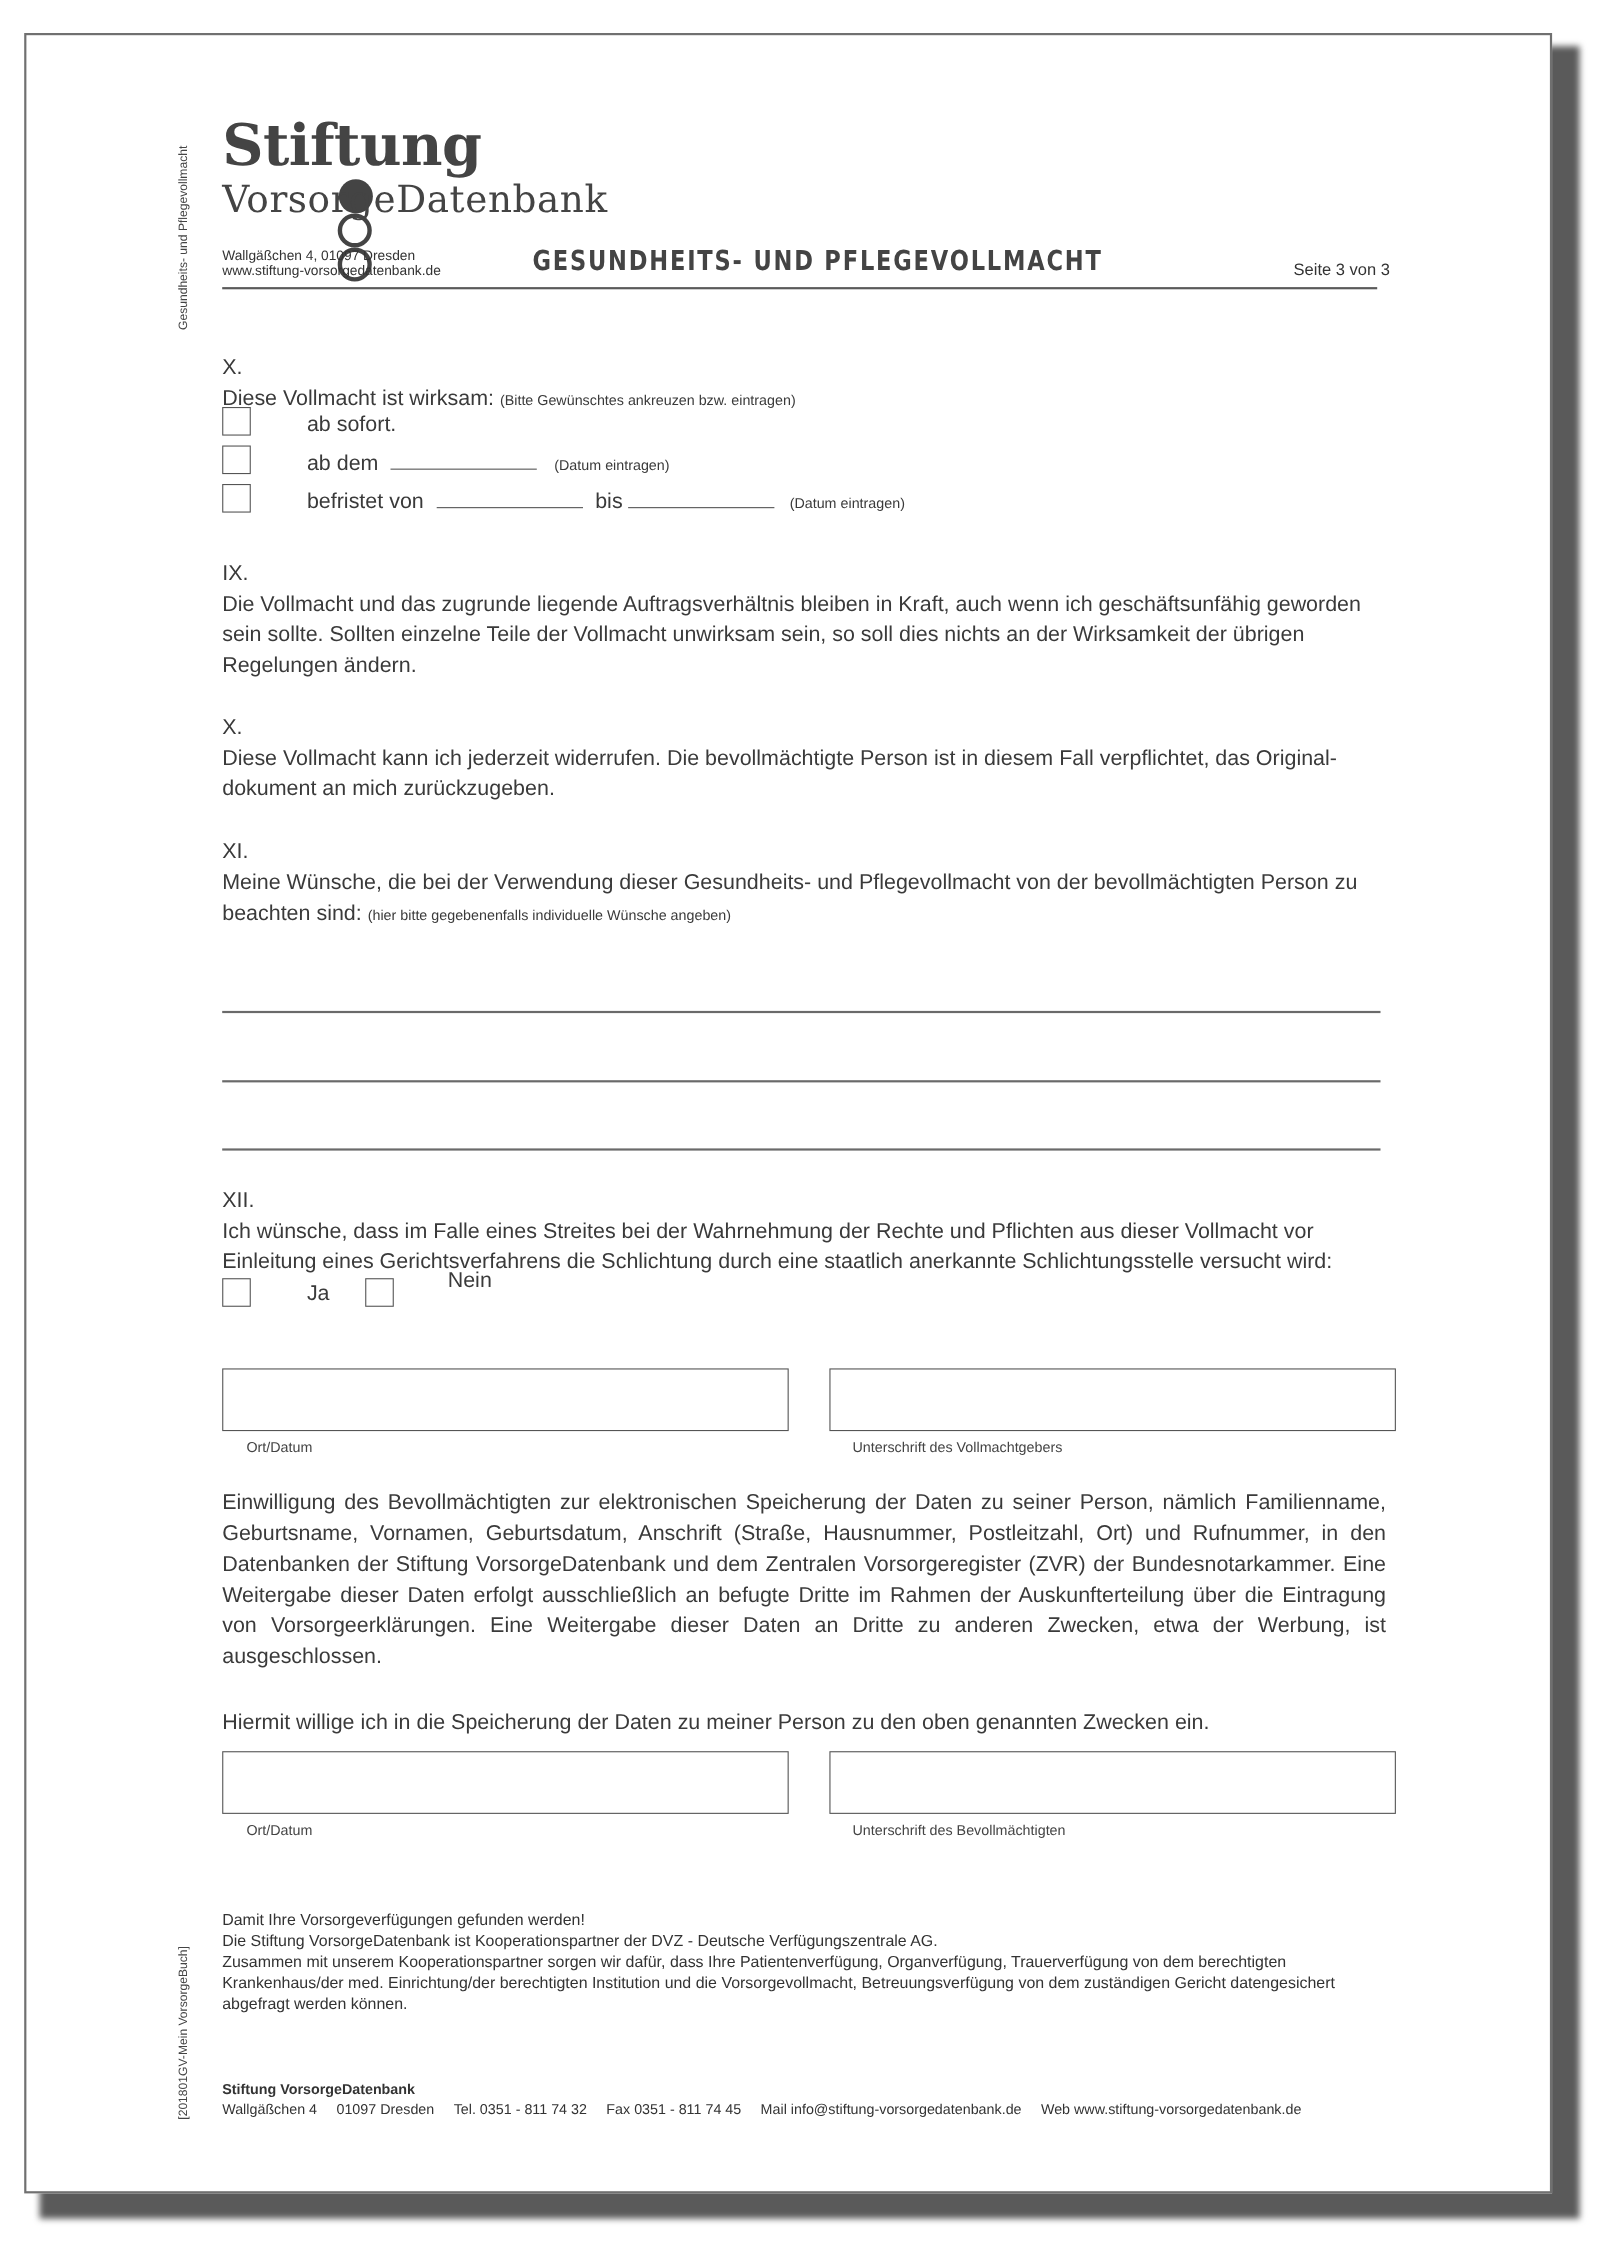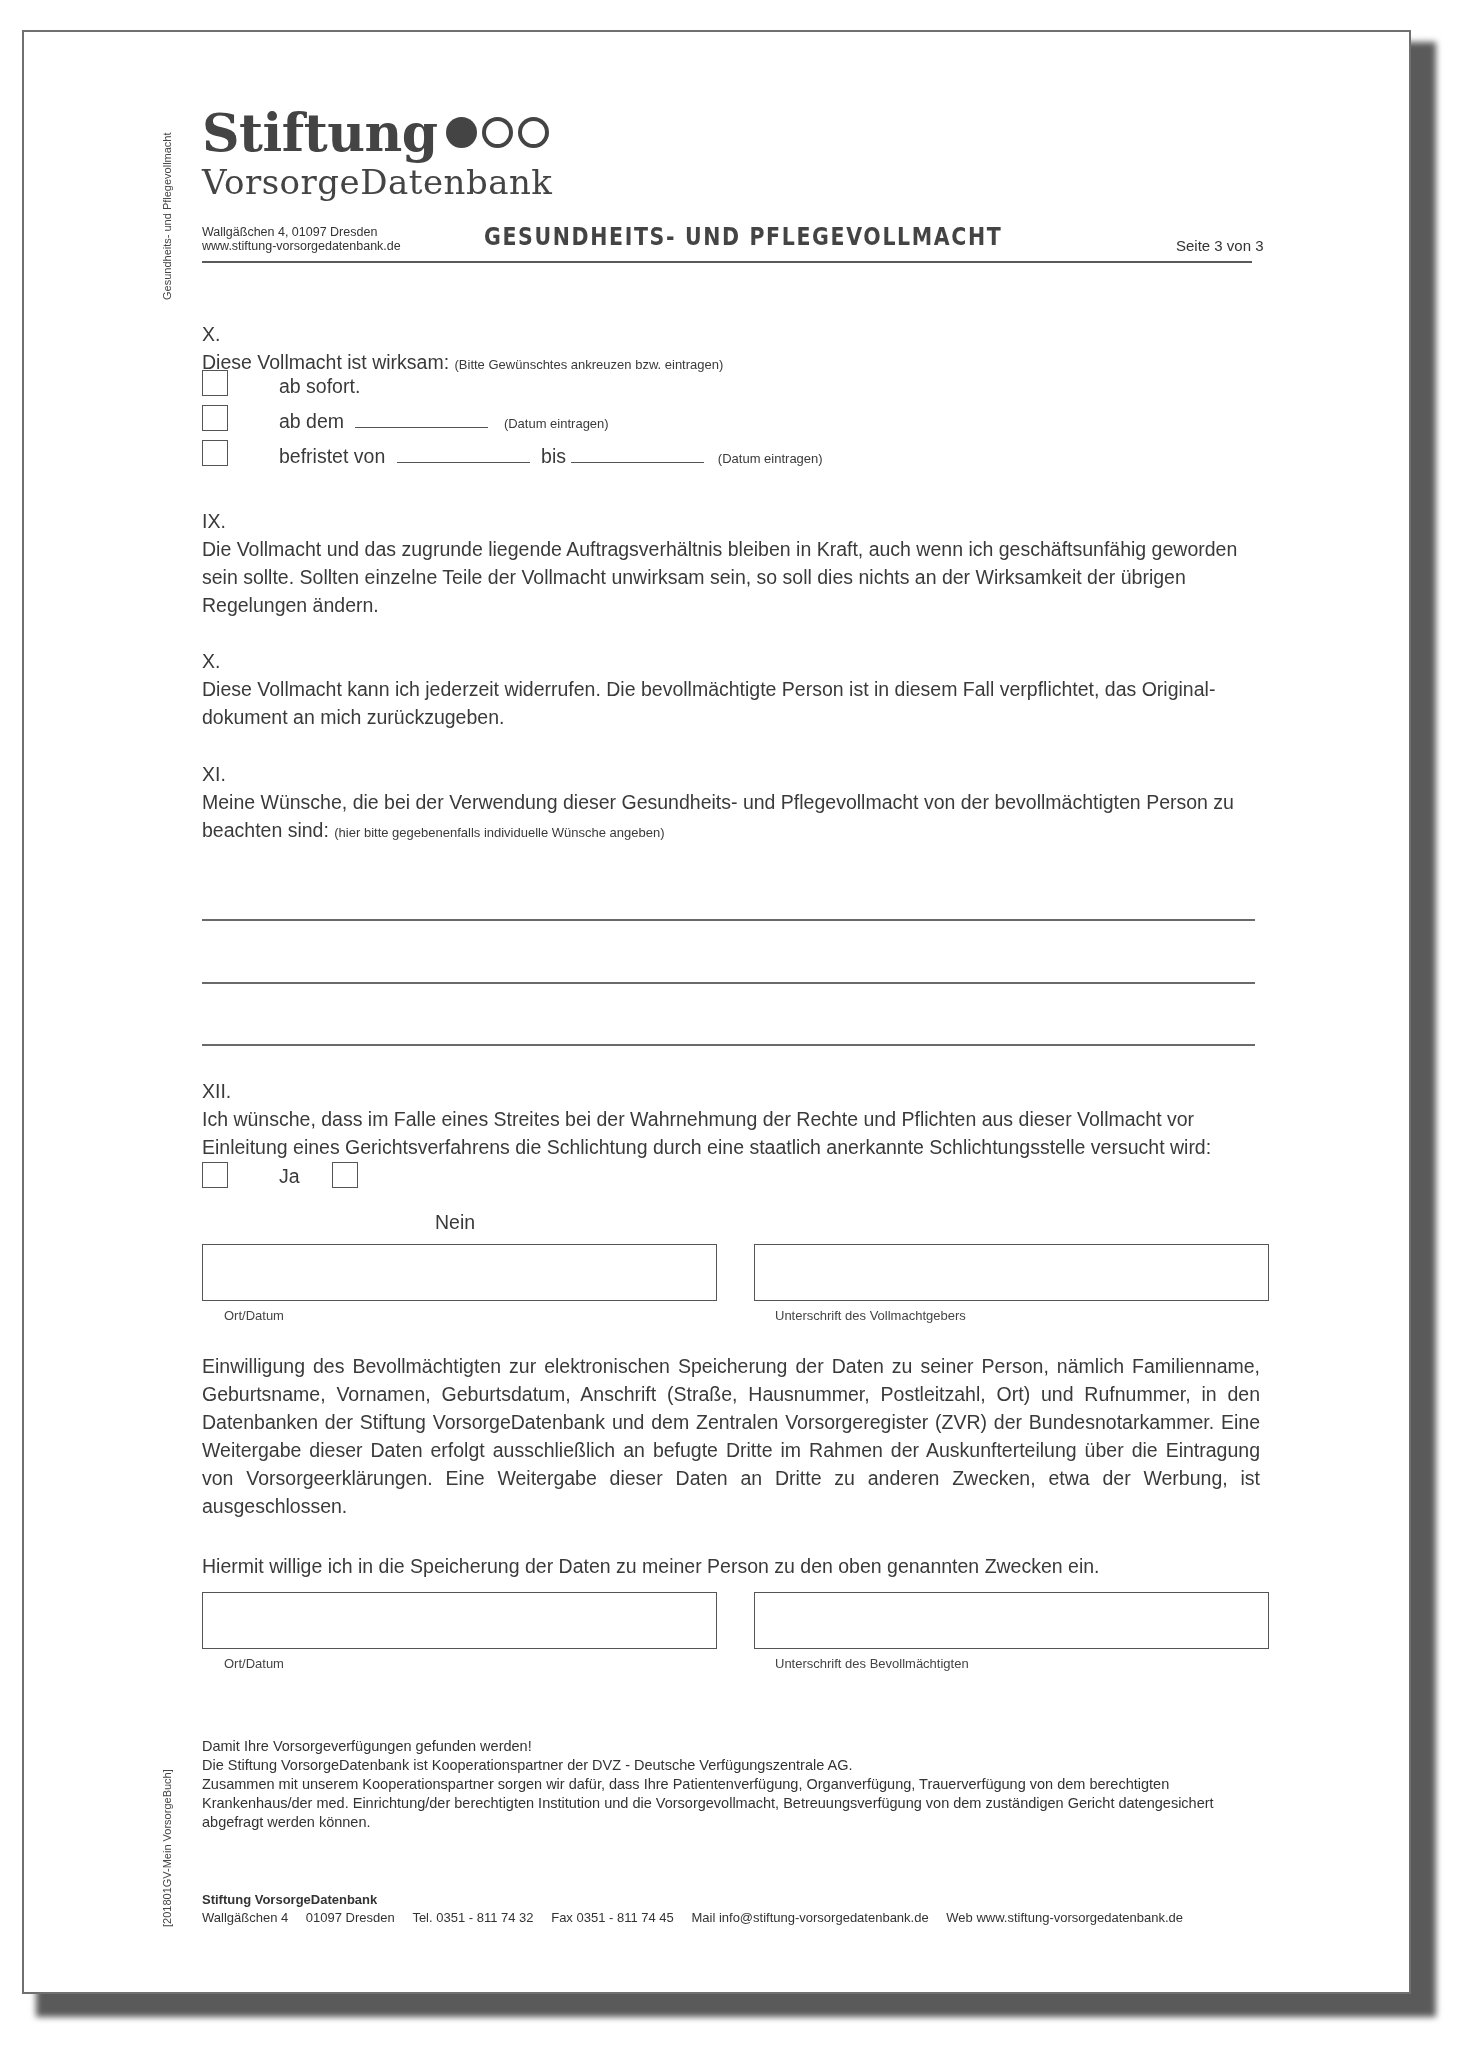--- a/index.html
+++ b/index.html
@@ -6,21 +6,21 @@
     body { width: 1467px; height: 2048px; position: relative; overflow: hidden;
            font-family: "Liberation Sans", sans-serif; color: #3a3a3a; }
     .shadow { position: absolute; left: 36px; top: 42px; width: 1400px; height: 1975px;
               background: #5a5a5a; filter: blur(3px); }
     .page { position: absolute; left: 22px; top: 30px; width: 1389px; height: 1964px;
             background: #ffffff; border: 2px solid #707070; box-sizing: border-box; }
     .abs { position: absolute; }
     .side { position: absolute; font-size: 11px; color: #444; transform: rotate(-90deg);
             transform-origin: left top; white-space: nowrap; }
     .logo1 { left: 200px; top: 78px; font-family: "DejaVu Serif", serif; font-weight: bold;
-             font-size: 52px; color: #444; letter-spacing: -0.5px; display: flex; align-items: center; }
+             font-size: 52px; color: #444; letter-spacing: -0.5px; display: flex; align-items: center; flex-direction: column; }
     .dot { display: inline-block; width: 31px; height: 31px; border-radius: 50%;
            box-sizing: border-box; margin-left: 5px; }
     .dot.full { background: #444; margin-left: 8px; }
     .dot.ring { border: 4px solid #444; }
     .logo2 { left: 200px; top: 140px; font-family: "DejaVu Serif", serif; font-size: 34px;
              color: #444; letter-spacing: 0.5px; }
     .addr { left: 200px; top: 201px; font-size: 12.5px; line-height: 14px; color: #333; }
     .title { left: 482px; top: 201px; font-family: "DejaVu Sans", sans-serif; font-weight: bold;
              font-size: 25px; letter-spacing: 2px; color: #444; transform: scaleX(0.82);
              transform-origin: left top; white-space: nowrap; }
@@ -112,21 +112,21 @@
   <div class="abs wishline" style="left:178px; top:950px; width:1053px;"></div>
   <div class="abs wishline" style="left:178px; top:1012px; width:1053px;"></div>
 
   <div class="abs sec" style="left:178px; top:1045px; width:1060px;">
     <div>XII.</div>
     <div>Ich wünsche, dass im Falle eines Streites bei der Wahrnehmung der Rechte und Pflichten aus dieser Vollmacht vor Einleitung eines Gerichtsverfahrens die Schlichtung durch eine staatlich anerkannte Schlichtungsstelle versucht wird:</div>
   </div>
   <div class="cb" style="left:178px; top:1130px;"></div>
   <div class="abs sec" style="left:255px; top:1130px; width:100px;">Ja</div>
   <div class="cb" style="left:308px; top:1130px;"></div>
-  <div class="abs sec" style="left:383px; top:1176px; width:100px;margin-left:28px;">Nein</div>
+  <div class="abs sec" style="left:383px; top:1118px; width:100px;">Nein</div>
 
   <div class="box" style="left:178px; top:1212px;"></div>
   <div class="caption" style="left:200px; top:1276px;">Ort/Datum</div>
   <div class="box" style="left:730px; top:1212px;"></div>
   <div class="caption" style="left:751px; top:1276px;">Unterschrift des Vollmachtgebers</div>
 
   <div class="abs para" style="left:178px; top:1320px; width:1058px; text-align:justify;">Einwilligung des Bevollmächtigten zur elektronischen Speicherung der Daten zu seiner Person, nämlich Familienname, Geburtsname, Vornamen, Geburtsdatum, Anschrift (Straße, Hausnummer, Postleitzahl, Ort) und Rufnummer, in den Datenbanken der Stiftung VorsorgeDatenbank und dem Zentralen Vorsorgeregister (ZVR) der Bundesnotarkammer. Eine Weitergabe dieser Daten erfolgt ausschließlich an befugte Dritte im Rahmen der Auskunfterteilung über die Eintragung von Vorsorgeerklärungen. Eine Weitergabe dieser Daten an Dritte zu anderen Zwecken, etwa der Werbung, ist ausgeschlossen.</div>
   <div class="abs para" style="left:178px; top:1520px;">Hiermit willige ich in die Speicherung der Daten zu meiner Person zu den oben genannten Zwecken ein.</div>
 
   <div class="box" style="left:178px; top:1560px;"></div>

